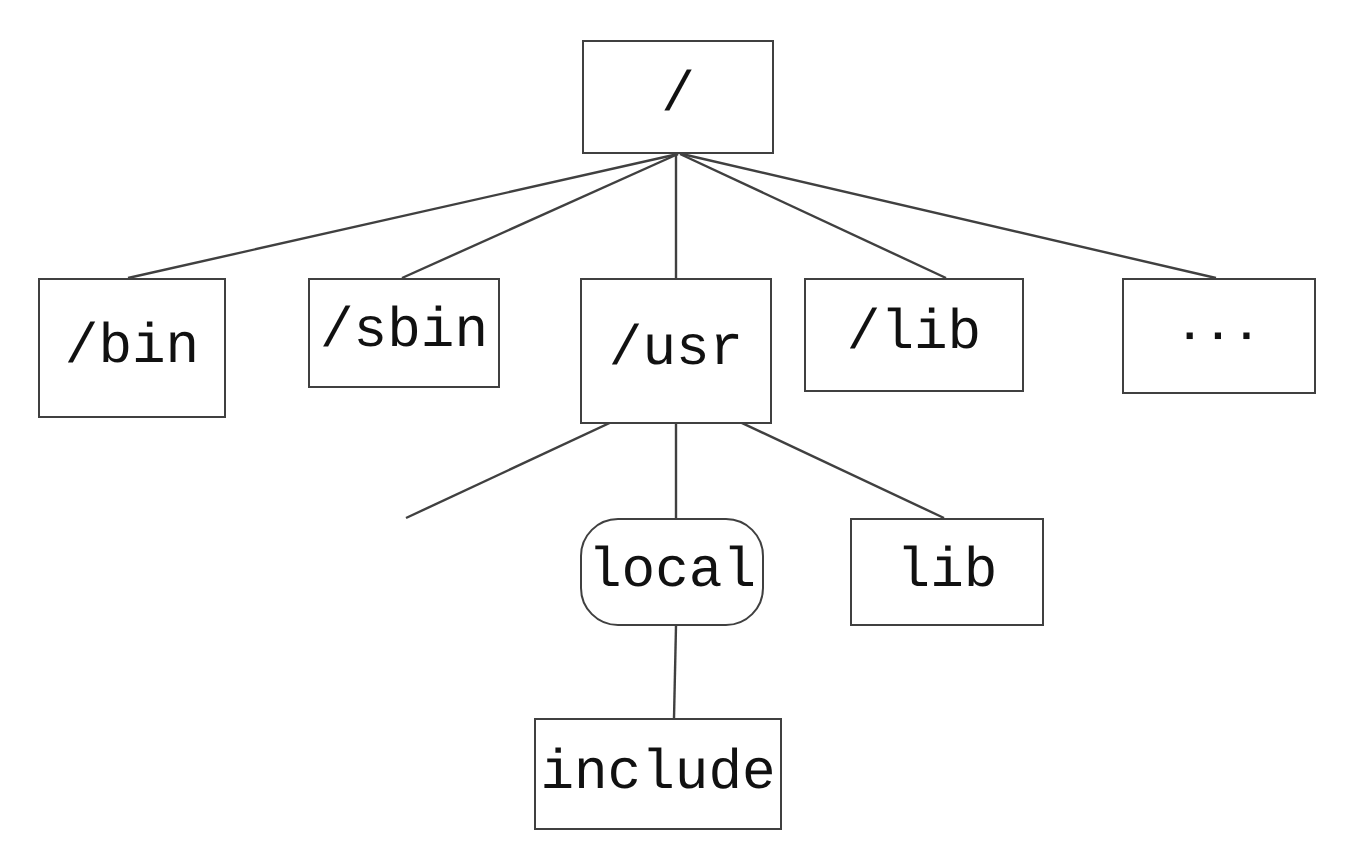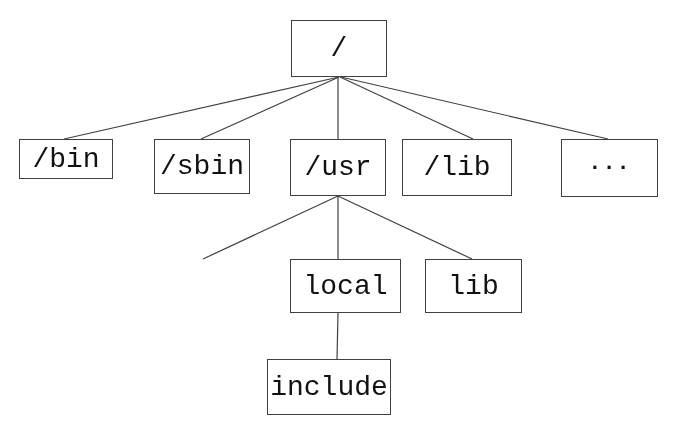--- a/index.html
+++ b/index.html
@@ -28,27 +28,27 @@
     background: #ffffff;
     display: flex;
     align-items: center;
     justify-content: center;
     font-size: 28px;
     color: #111111;
     white-space: nowrap;
   }
   
   .n-root    { left: 291px; top: 20px;  width: 96px;  height: 57px; }
-  .n-bin     { left: 19px;  top: 139px; width: 94px;  height: 40px; }
+  .n-bin     { left: 19px;  top: 139px; width: 94px;  height: 70px; }
   .n-sbin    { left: 154px; top: 139px; width: 96px;  height: 55px; }
-  .n-usr     { left: 290px; top: 139px; width: 96px;  height: 57px; }
+  .n-usr     { left: 290px; top: 139px; width: 96px;  height: 73px; }
   .n-lib     { left: 402px; top: 139px; width: 110px;  height: 57px; }
   .n-more    { left: 561px; top: 139px; width: 97px;  height: 58px; }
   .n-usrbin  { left: 154px; top: 259px; width: 96px;  height: 54px; }
-  .n-local   { left: 290px; top: 259px; width: 111px;  height: 54px; }
+  .n-local   { left: 290px; top: 259px; width: 92px;  height: 54px; border-radius: 19px; }
   .n-usrlib  { left: 425px; top: 259px; width: 97px;  height: 54px; align-items: center; }
   .n-include { left: 267px; top: 359px; width: 124px; height: 56px; }
   .n-more span {
     font-weight: bold;
     font-size: 22px;
     letter-spacing: 1px;
   }
   .edge {
     stroke: #404040;
     stroke-width: 1.2;

